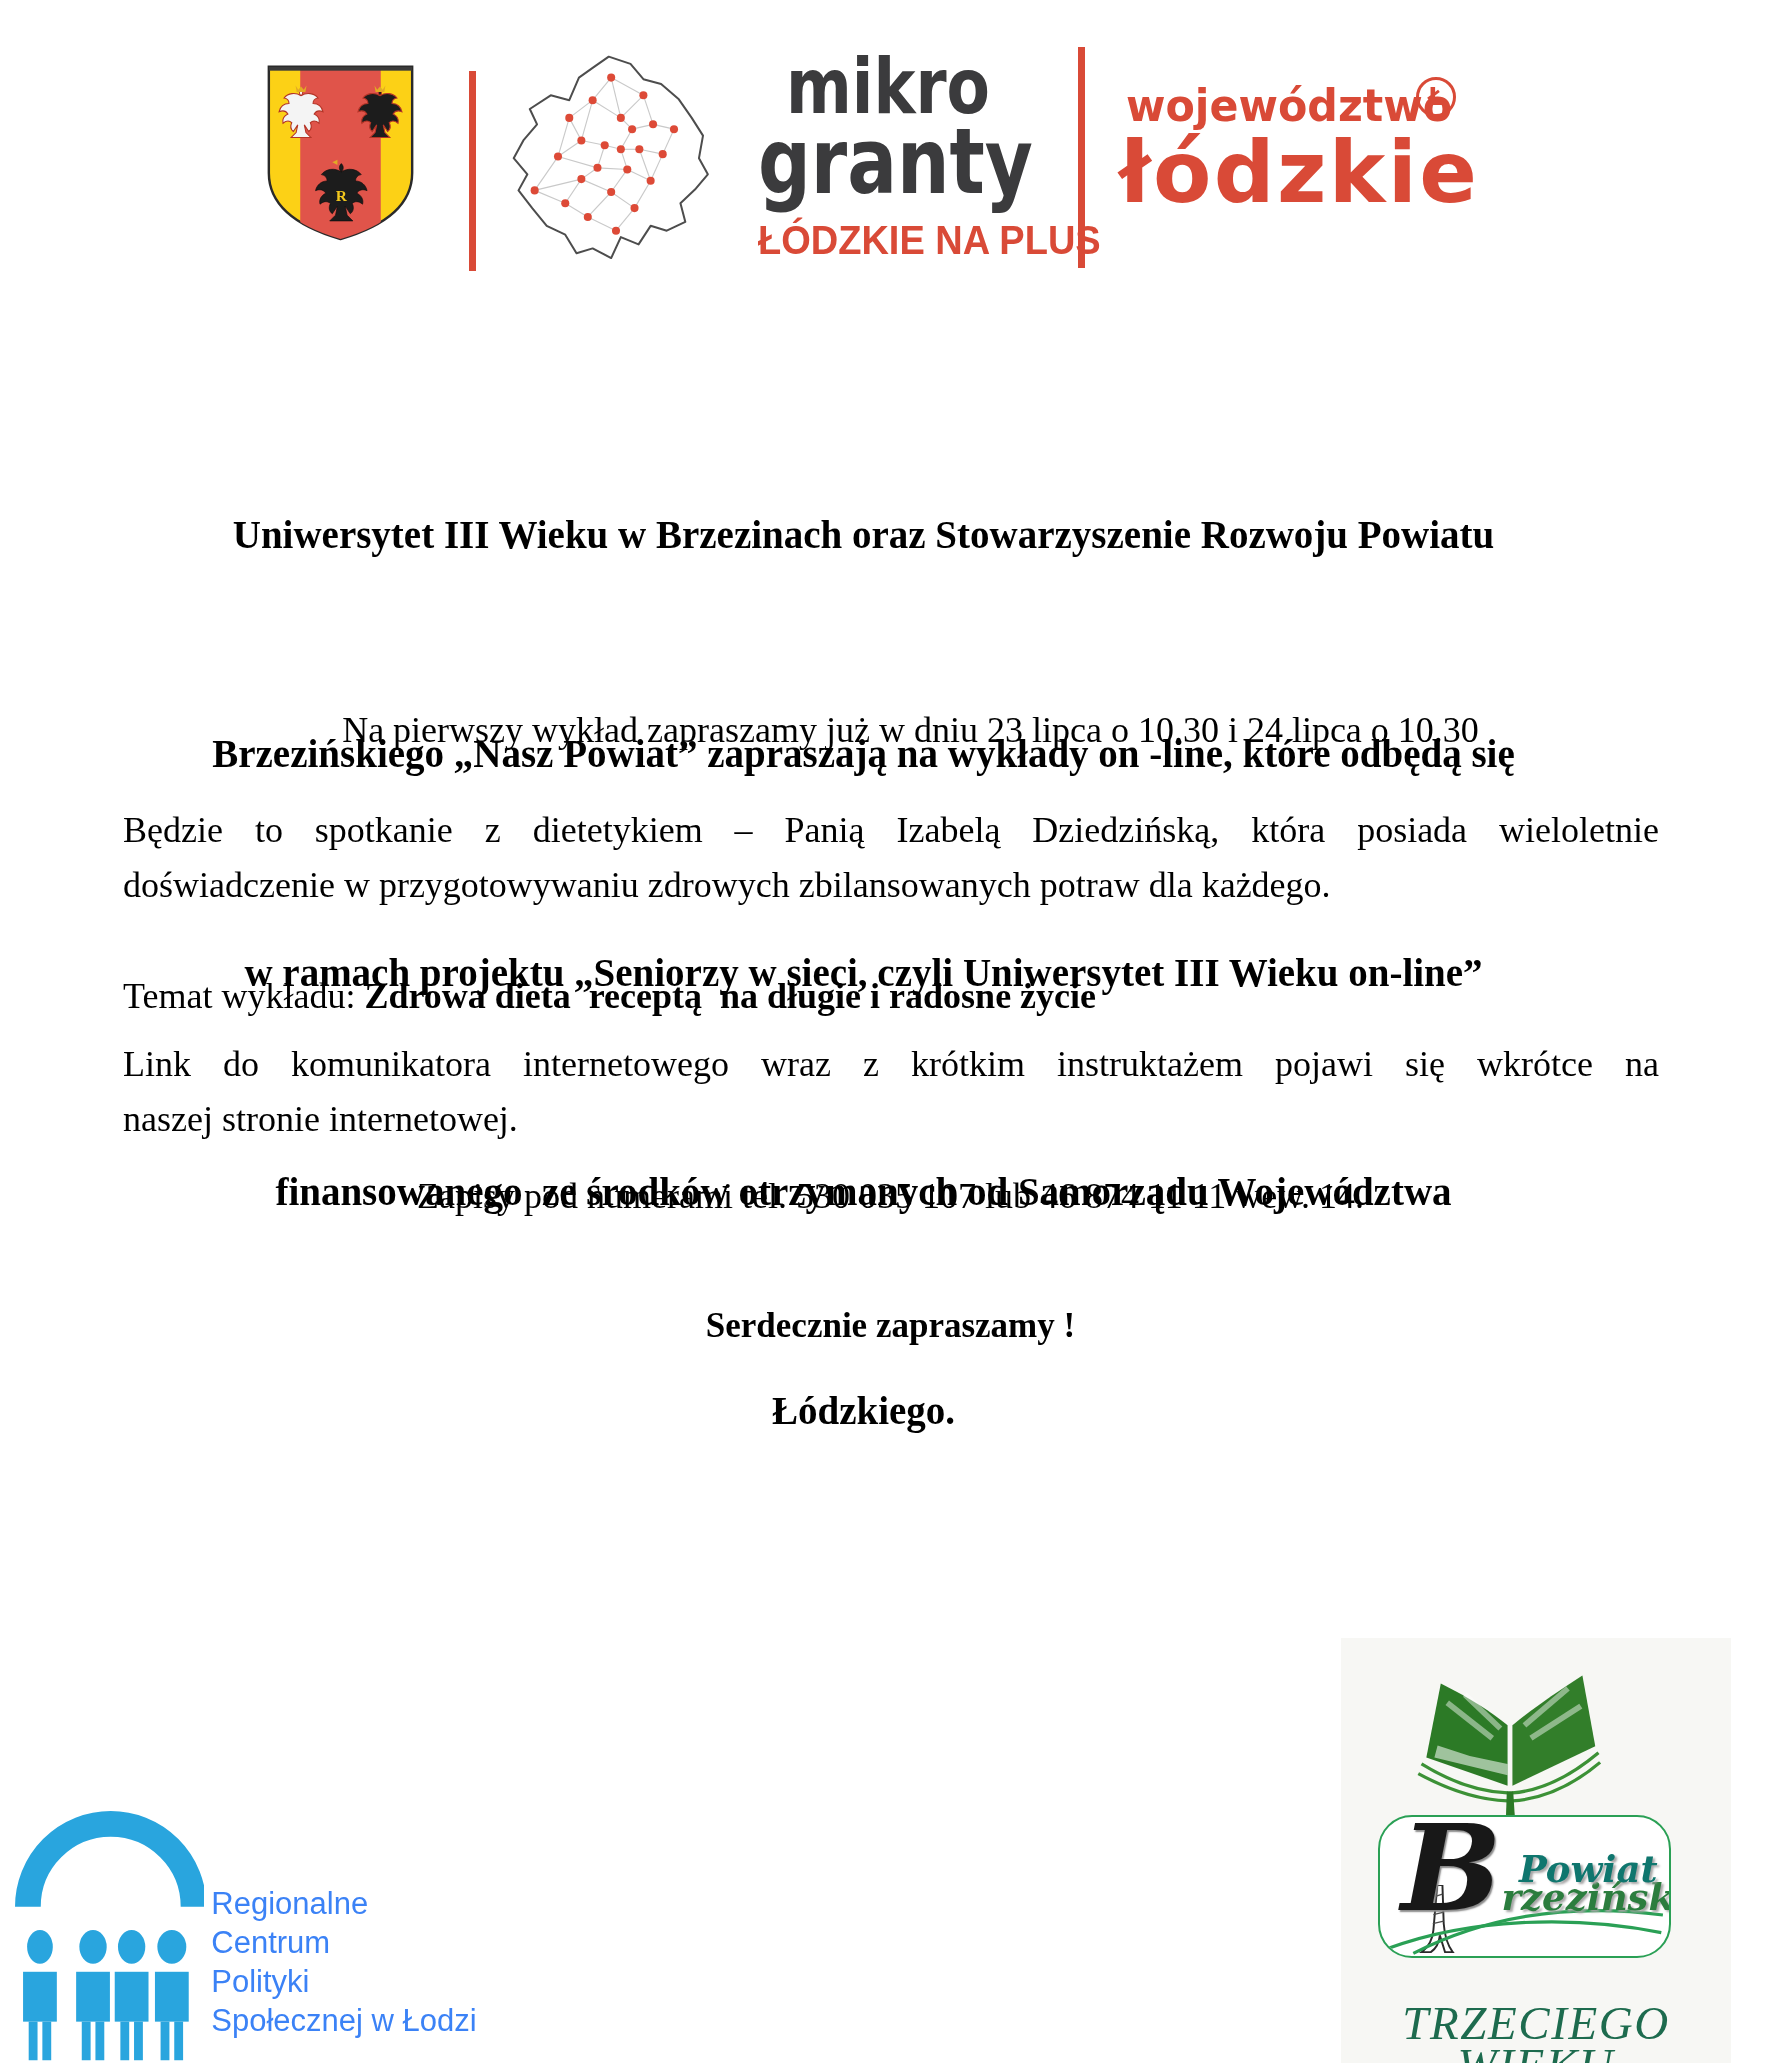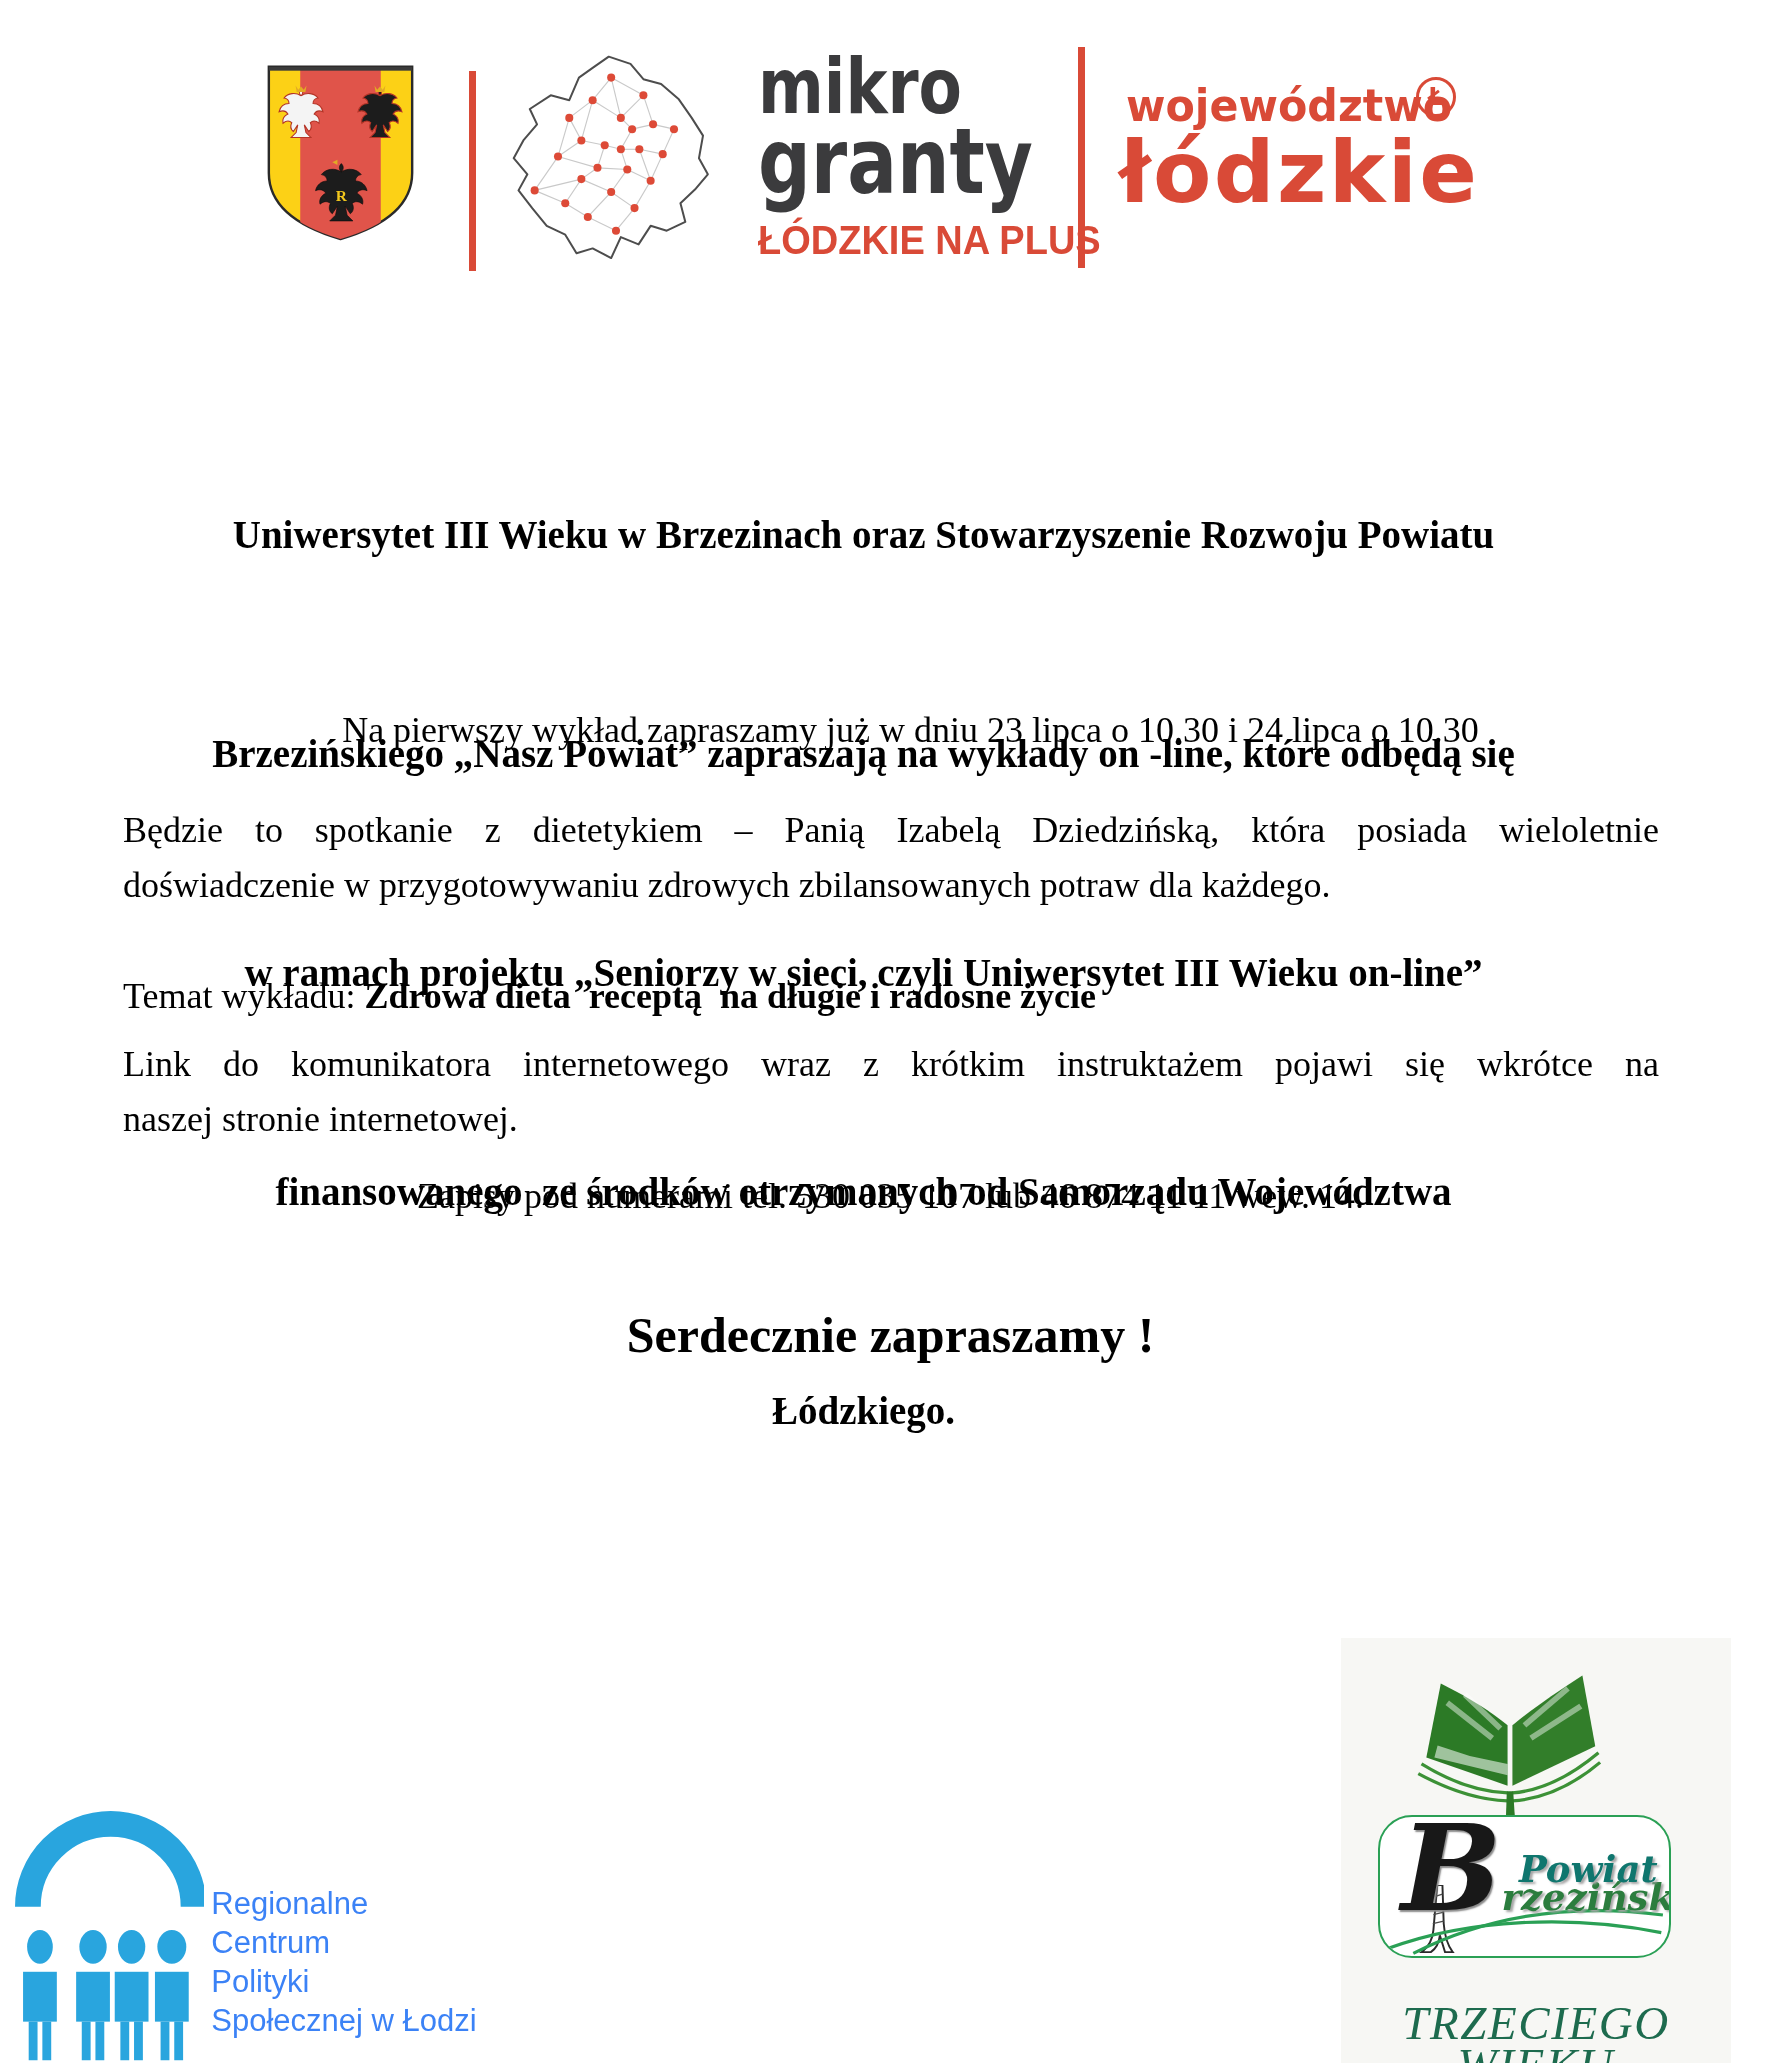--- a/index.html
+++ b/index.html
@@ -9,41 +9,41 @@
     font-family:"Liberation Serif", serif; color:#000;
   }
   
   .crest { position:absolute; left:264px; top:60px; }
   .vdivider { position:absolute; width:7.3px; background:#d94a37; }
   .vd1 { left:469px; top:71px; height:200px; }
   .vd2 { left:1078px; top:47px; height:221px; }
   .mapnet { position:absolute; left:500px; top:50px; }
   .mikrogranty { position:absolute; left:758px; top:48px; width:339px; }
   .mg-word { font-family:"DejaVu Sans", sans-serif; font-weight:bold; color:#3b3b3d; line-height:1; white-space:nowrap; }
-  .mg-1 { font-size:77px; }
+  .mg-1 { font-size:77px;margin-left:28px; }
   .mg-2 { font-size:90px; margin-top:-8px; }
   .mg-word > span { display:inline-block; transform:scaleX(0.82); transform-origin:0 50%; }
   .mg-tagline { margin-top:11.3px; font-family:"Liberation Sans", sans-serif; font-weight:bold; font-size:40px; color:#d94a37; white-space:nowrap; }
   .mg-tagline > span { display:inline-block; transform:scaleX(0.95); transform-origin:0 50%; }
   .woj { position:absolute; left:1119px; top:77px; width:387px; font-family:"DejaVu Sans", sans-serif; font-weight:bold; color:#d94a37; }
   .woj-top { position:absolute; left:7.3px; top:6.4px; font-size:45px; line-height:1; white-space:nowrap; }
   .woj-top > span { display:inline-block; transform:scaleX(0.95); transform-origin:0 50%; }
   .woj-badge { position:absolute; left:297px; top:0px; width:34px; height:34px; border:3.2px solid #d94a37; border-radius:50%; font-size:24px; line-height:34px; text-align:center; }
   .woj-bottom { position:absolute; left:0; top:53px; font-size:85px; line-height:1; letter-spacing:2.4px; white-space:nowrap; }
   
   .heading { position:absolute; left:0; top:352px; width:1727px; text-align:center; font-weight:bold; font-size:39px; line-height:73px; white-space:pre-wrap; }
   .invite { position:absolute; left:0; top:706px; width:1781px; text-align:center; font-size:36px; line-height:48px;margin-left:20px; }
   .para { position:absolute; left:123px; width:1536px; font-size:36px; line-height:55px; }
   .meeting { top:803px; }
   .jline { text-align:justify; text-align-last:justify; }
   .topic { position:absolute; left:123px; top:975px; font-size:36px; white-space:pre-wrap; }
   .topic b { font-weight:bold; }
   .linkpara { top:1037px; }
   .phone { position:absolute; left:0; top:1175px; width:1781px; text-align:center; font-size:36px; }
-  .closing { position:absolute; left:0; top:1306px; width:1781px; text-align:center; font-weight:bold; font-size:50px; }
+  .closing { position:absolute; left:0; top:1306px; width:1781px; text-align:center; font-weight:bold; font-size:35px; }
   
   .rcps { position:absolute; left:11.3px; top:1808px; width:532px; height:256px; }
   .rcps-graphic { position:absolute; left:0; top:0; }
   .rcps-text { position:absolute; left:200px; top:76px; font-family:"Liberation Sans", sans-serif; font-size:31px; line-height:39px; color:#3b82f6; }
   
   .utw { position:absolute; left:1341px; top:1638px; width:390px; height:426px; background:#f7f7f4; }
   .utw-book { position:absolute; left:56px; top:22.6px; }
   .utw-rect { position:absolute; left:37px; top:177px; width:289px; height:139px; background:#fff; border:2.4px solid #2aa055; border-radius:34px; overflow:hidden; }
   .utw-hills { position:absolute; left:0; top:74px; }
   .utw-trunk { position:absolute; left:24px; top:68px; }

